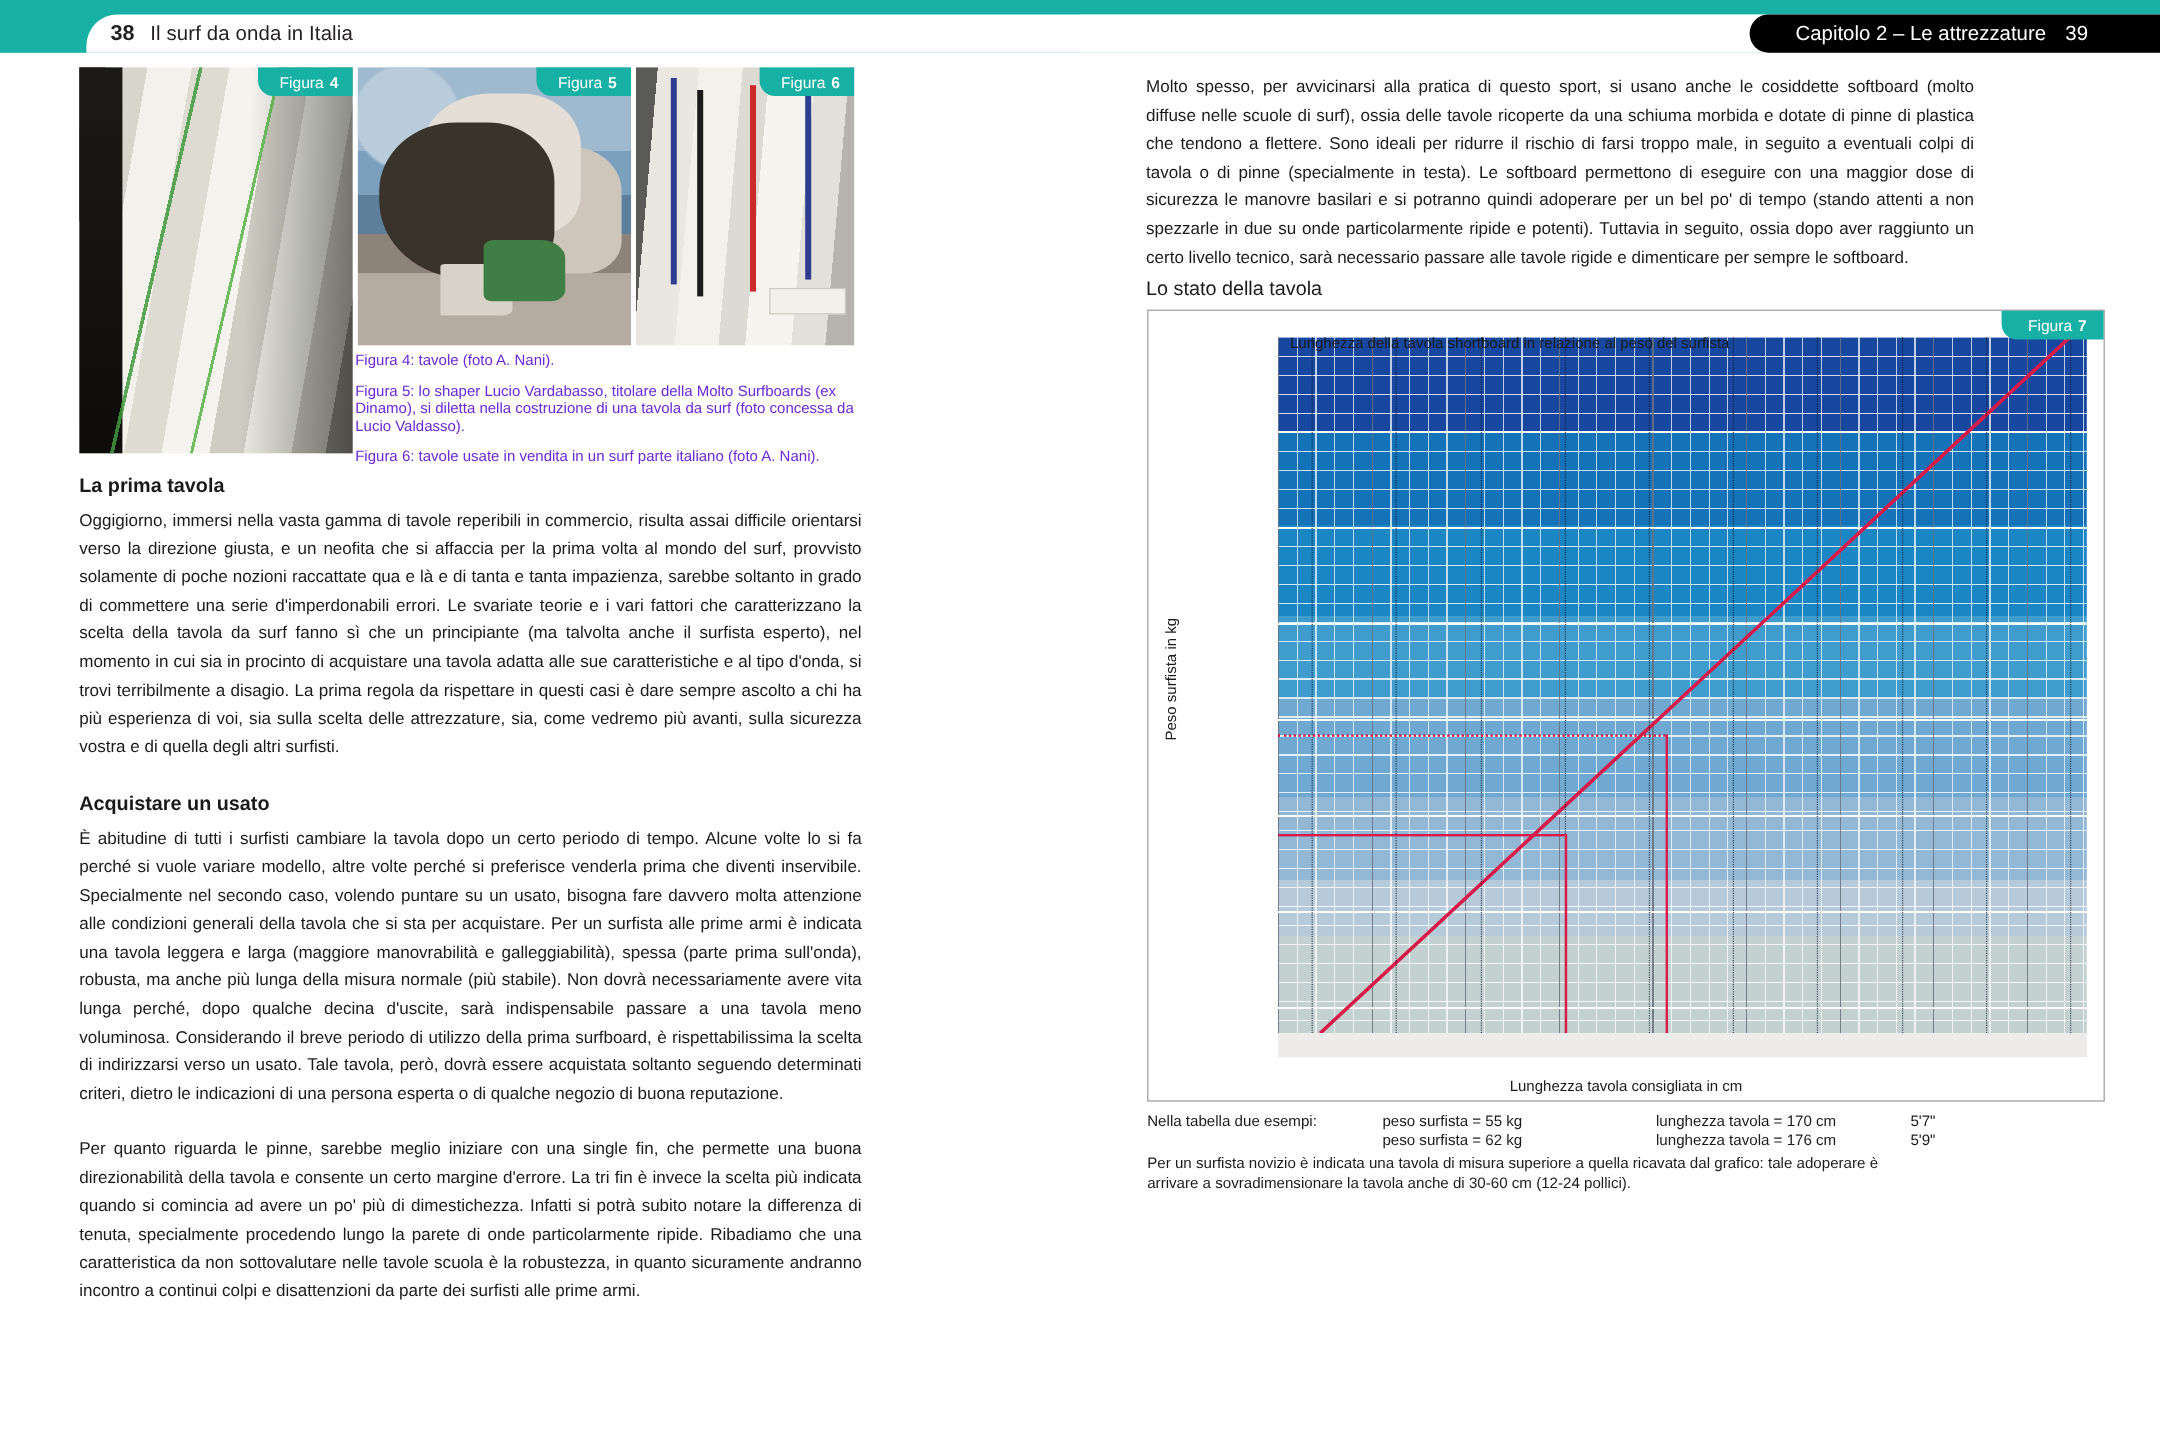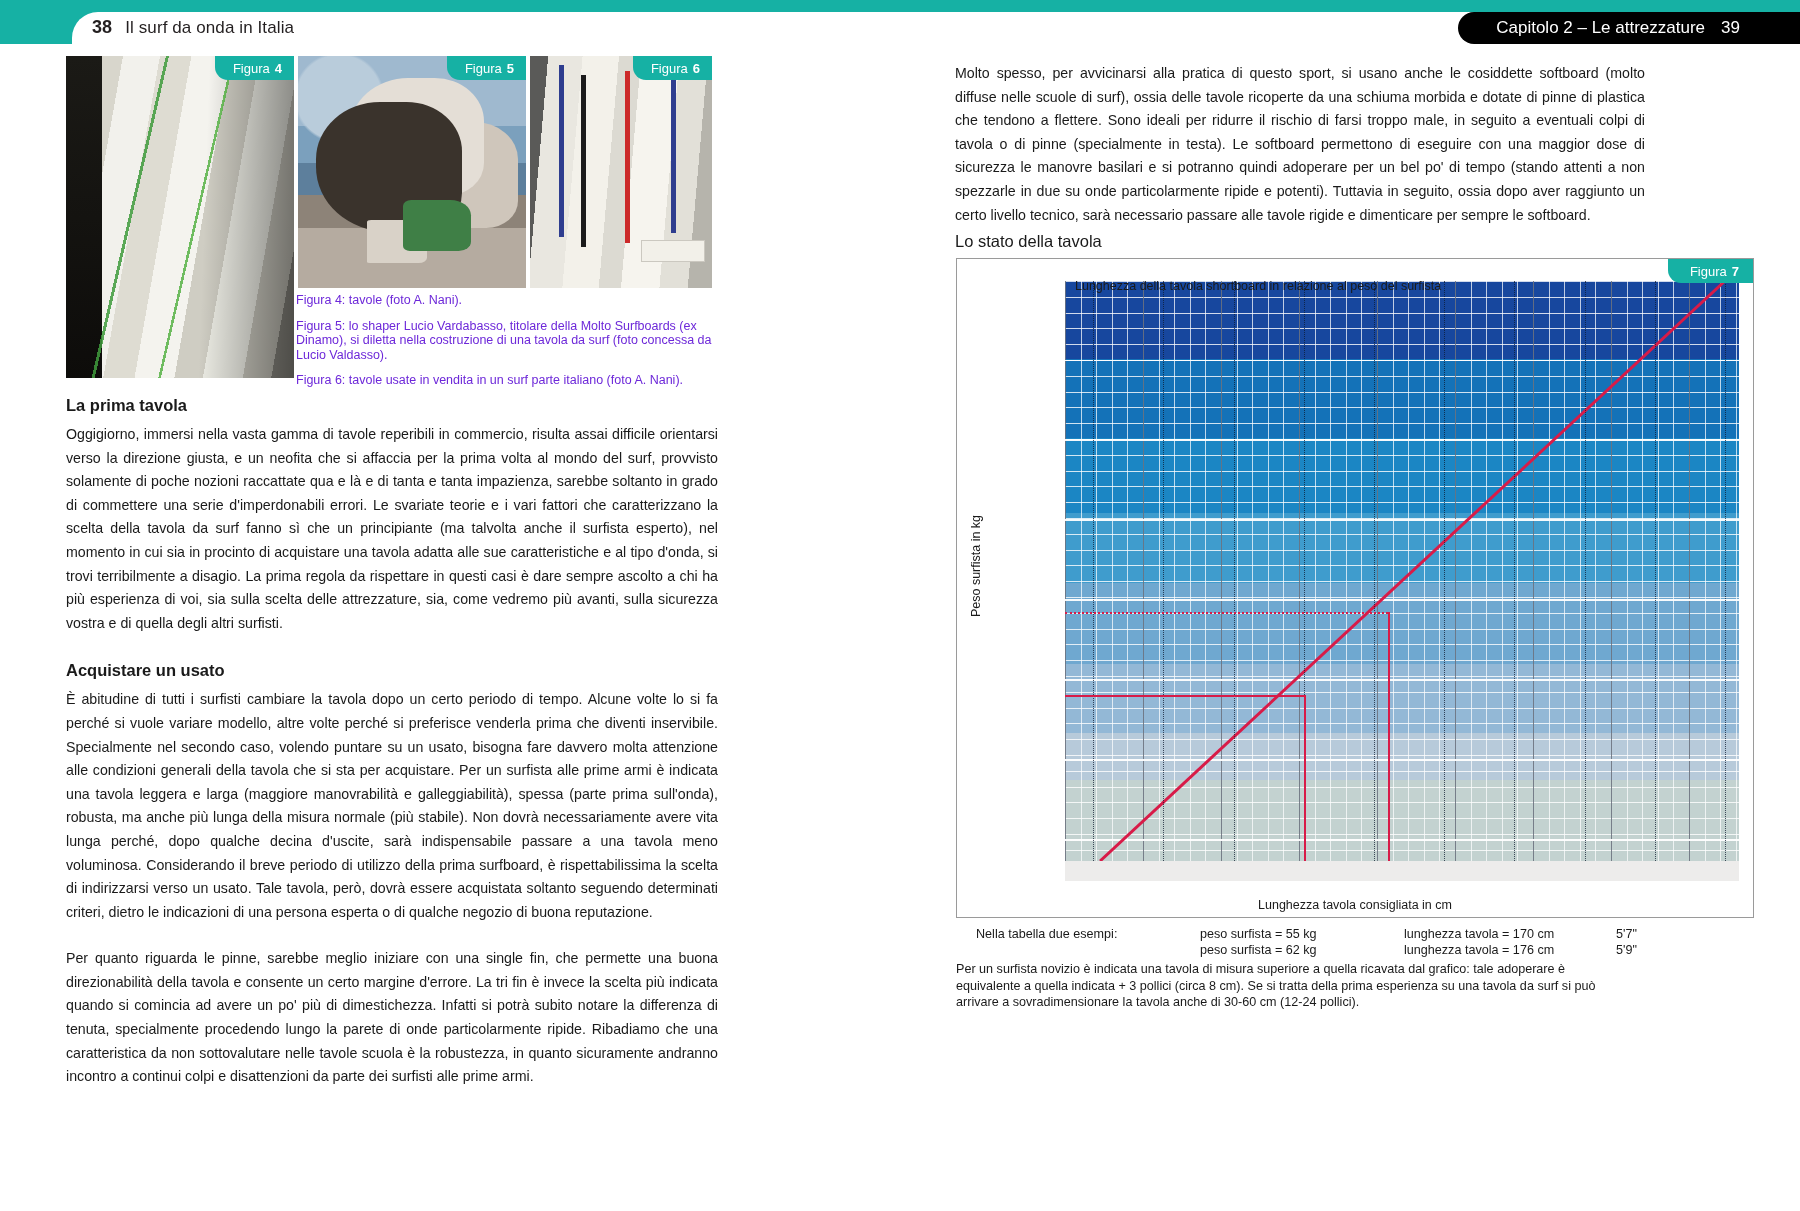--- a/index.html
+++ b/index.html
@@ -217,22 +217,22 @@
     position:absolute; left:108px; right:14px; height:20px; bottom:36px;
     background:#edeceb; border-top:0;
   }
 
   
   .notes {
     position:absolute; left:56px; top:926px; width:800px;
     font-size:12.6px; line-height:16.2px; color:#1a1a1a;
   }
   .notes-row { display:flex; }
-  .nr-a { width:196px;margin-left:20px; }
-  .nr-b { width:204px;margin-left:28px; }
+  .nr-a { width:196px; }
+  .nr-b { width:228px; }
   .nr-c { width:212px; }
   .nr-d { width:90px; }
   .notes-para { margin-top:3px; }
   .notes-para div { white-space:nowrap; }
 </style>
 </head>
 <body>
 
 <div class="spread">
 
@@ -344,18 +344,17 @@
         <div class="nr-d">5'7"</div>
       </div>
       <div class="notes-row">
         <div class="nr-a"></div>
         <div class="nr-b">peso surfista = 62 kg</div>
         <div class="nr-c">lunghezza tavola = 176 cm</div>
         <div class="nr-d">5'9"</div>
       </div>
       <div class="notes-para">
         <div>Per un surfista novizio è indicata una tavola di misura superiore a quella ricavata dal grafico: tale adoperare è</div>
-        <div>equivalente a quella indicata + 3 pollici (circa 8 cm). Se si tratta della prima esperienza su una tavola da surf si può</div>
         <div>arrivare a sovradimensionare la tavola anche di 30-60 cm (12-24 pollici).</div>
       </div>
     </div>
   </div>
 </div>
 
 </body></html>

